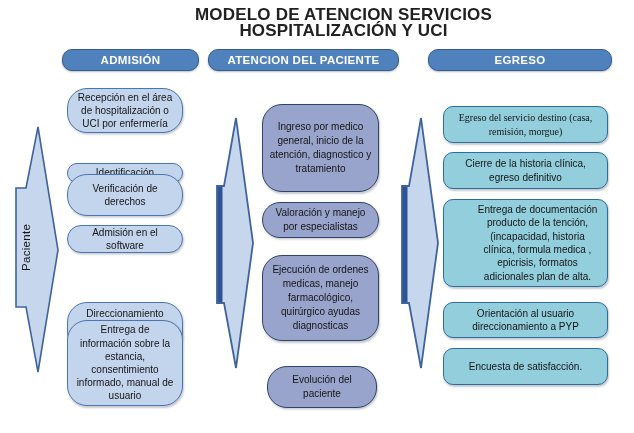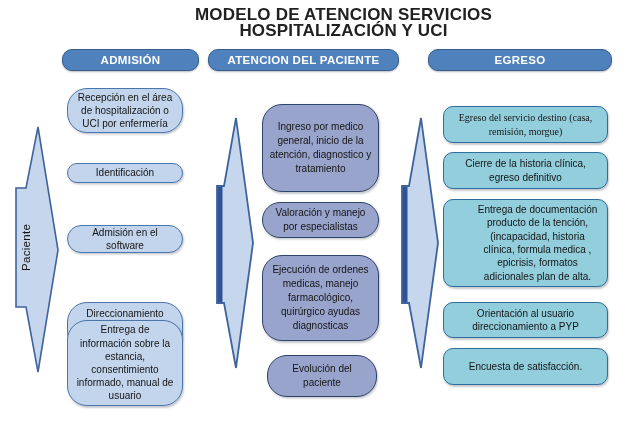--- a/index.html
+++ b/index.html
@@ -53,21 +53,21 @@
   #adm1{top:88px;height:45px;}
   #adm2{top:143px;height:20px;margin-top:20px;}
   #adm3{top:174px;height:42px;}
   #adm4{top:225px;height:28px;}
   #adm5{top:257px;height:50px;margin-top:45px;}
   #adm6{top:320px;height:86px;}
 
   #ate1{top:104px;height:88px;}
   #ate2{top:202px;height:36px;}
   #ate3{top:255px;height:86px;}
-  #ate4{top:355px;height:42px;left:267px;width:110px;}
+  #ate4{top:366px;height:42px;left:267px;width:110px;}
 
   #egr1{top:106px;height:37px;font-family:Liberation Serif, serif;}
   #egr2{top:152px;height:37px;}
   #egr3{top:199px;height:88px;padding-left:30px;}
   #egr4{top:302px;height:36px;}
   #egr5{top:348px;height:37px;}
 
   #arrow-layer{position:absolute;left:0;top:0;width:634px;height:433px;}
   .arrow-shape{fill:var(--arrow-fill,#c6d6ec);stroke:var(--arrow-stroke,#3f639b);}
   .arrow-band{fill:var(--arrow-band,#2f5496);stroke:none;}
@@ -104,20 +104,21 @@
   </div>
 
   <div class="hdr" id="hdr-admision">ADMISIÓN</div>
   <div class="hdr" id="hdr-atencion">ATENCION DEL PACIENTE</div>
   <div class="hdr" id="hdr-egreso">EGRESO</div>
 
   <div class="paciente-label">Paciente</div>
 
   <div class="box box-admision" id="adm1">Recepción en el área de hospitalización  o UCI por enfermería</div>
   <div class="box box-admision" id="adm2">Identificación</div>
+  <div class="box box-admision" id="adm3">Verificación de derechos</div>
   <div class="box box-admision" id="adm4">Admisión en el software</div>
   <div class="box box-admision" id="adm5">Direccionamiento dentro de las instalaciones</div>
   <div class="box box-admision" id="adm6">Entrega de información sobre la estancia, consentimiento informado, manual de usuario</div>
 
   <div class="box box-atencion" id="ate1">Ingreso  por medico general, inicio de la atención, diagnostico  y tratamiento</div>
   <div class="box box-atencion" id="ate2">Valoración y manejo por especialistas</div>
   <div class="box box-atencion" id="ate3">Ejecución de ordenes medicas, manejo farmacológico, quirúrgico  ayudas diagnosticas</div>
   <div class="box box-atencion" id="ate4">Evolución del paciente</div>
 
   <div class="box box-egreso" id="egr1">Egreso del servicio destino (casa, remisión, morgue)</div>

